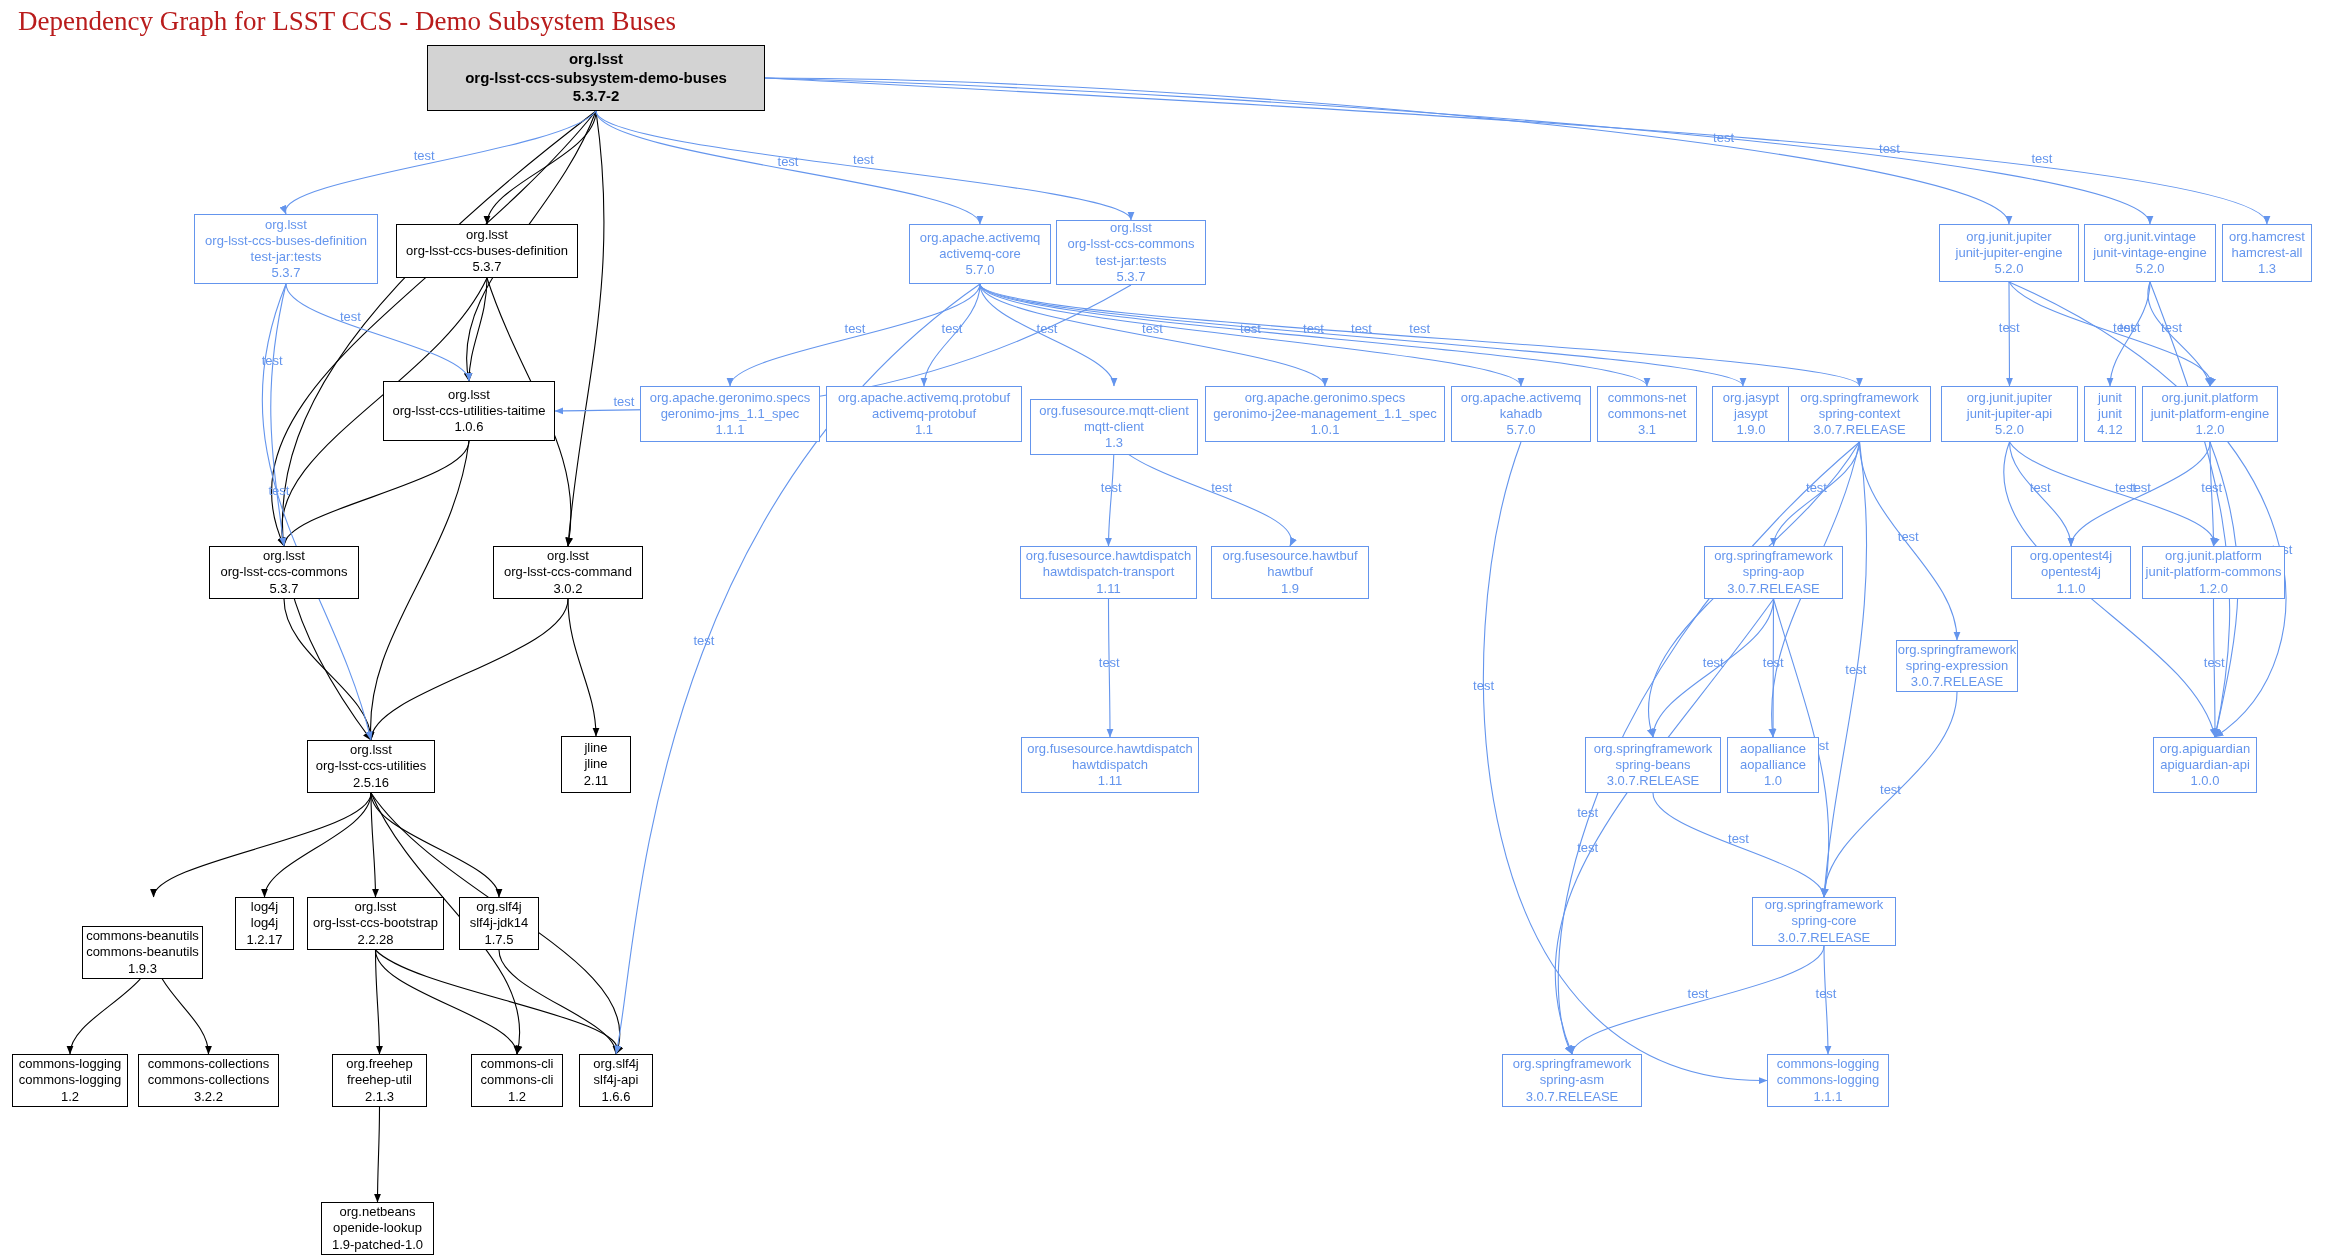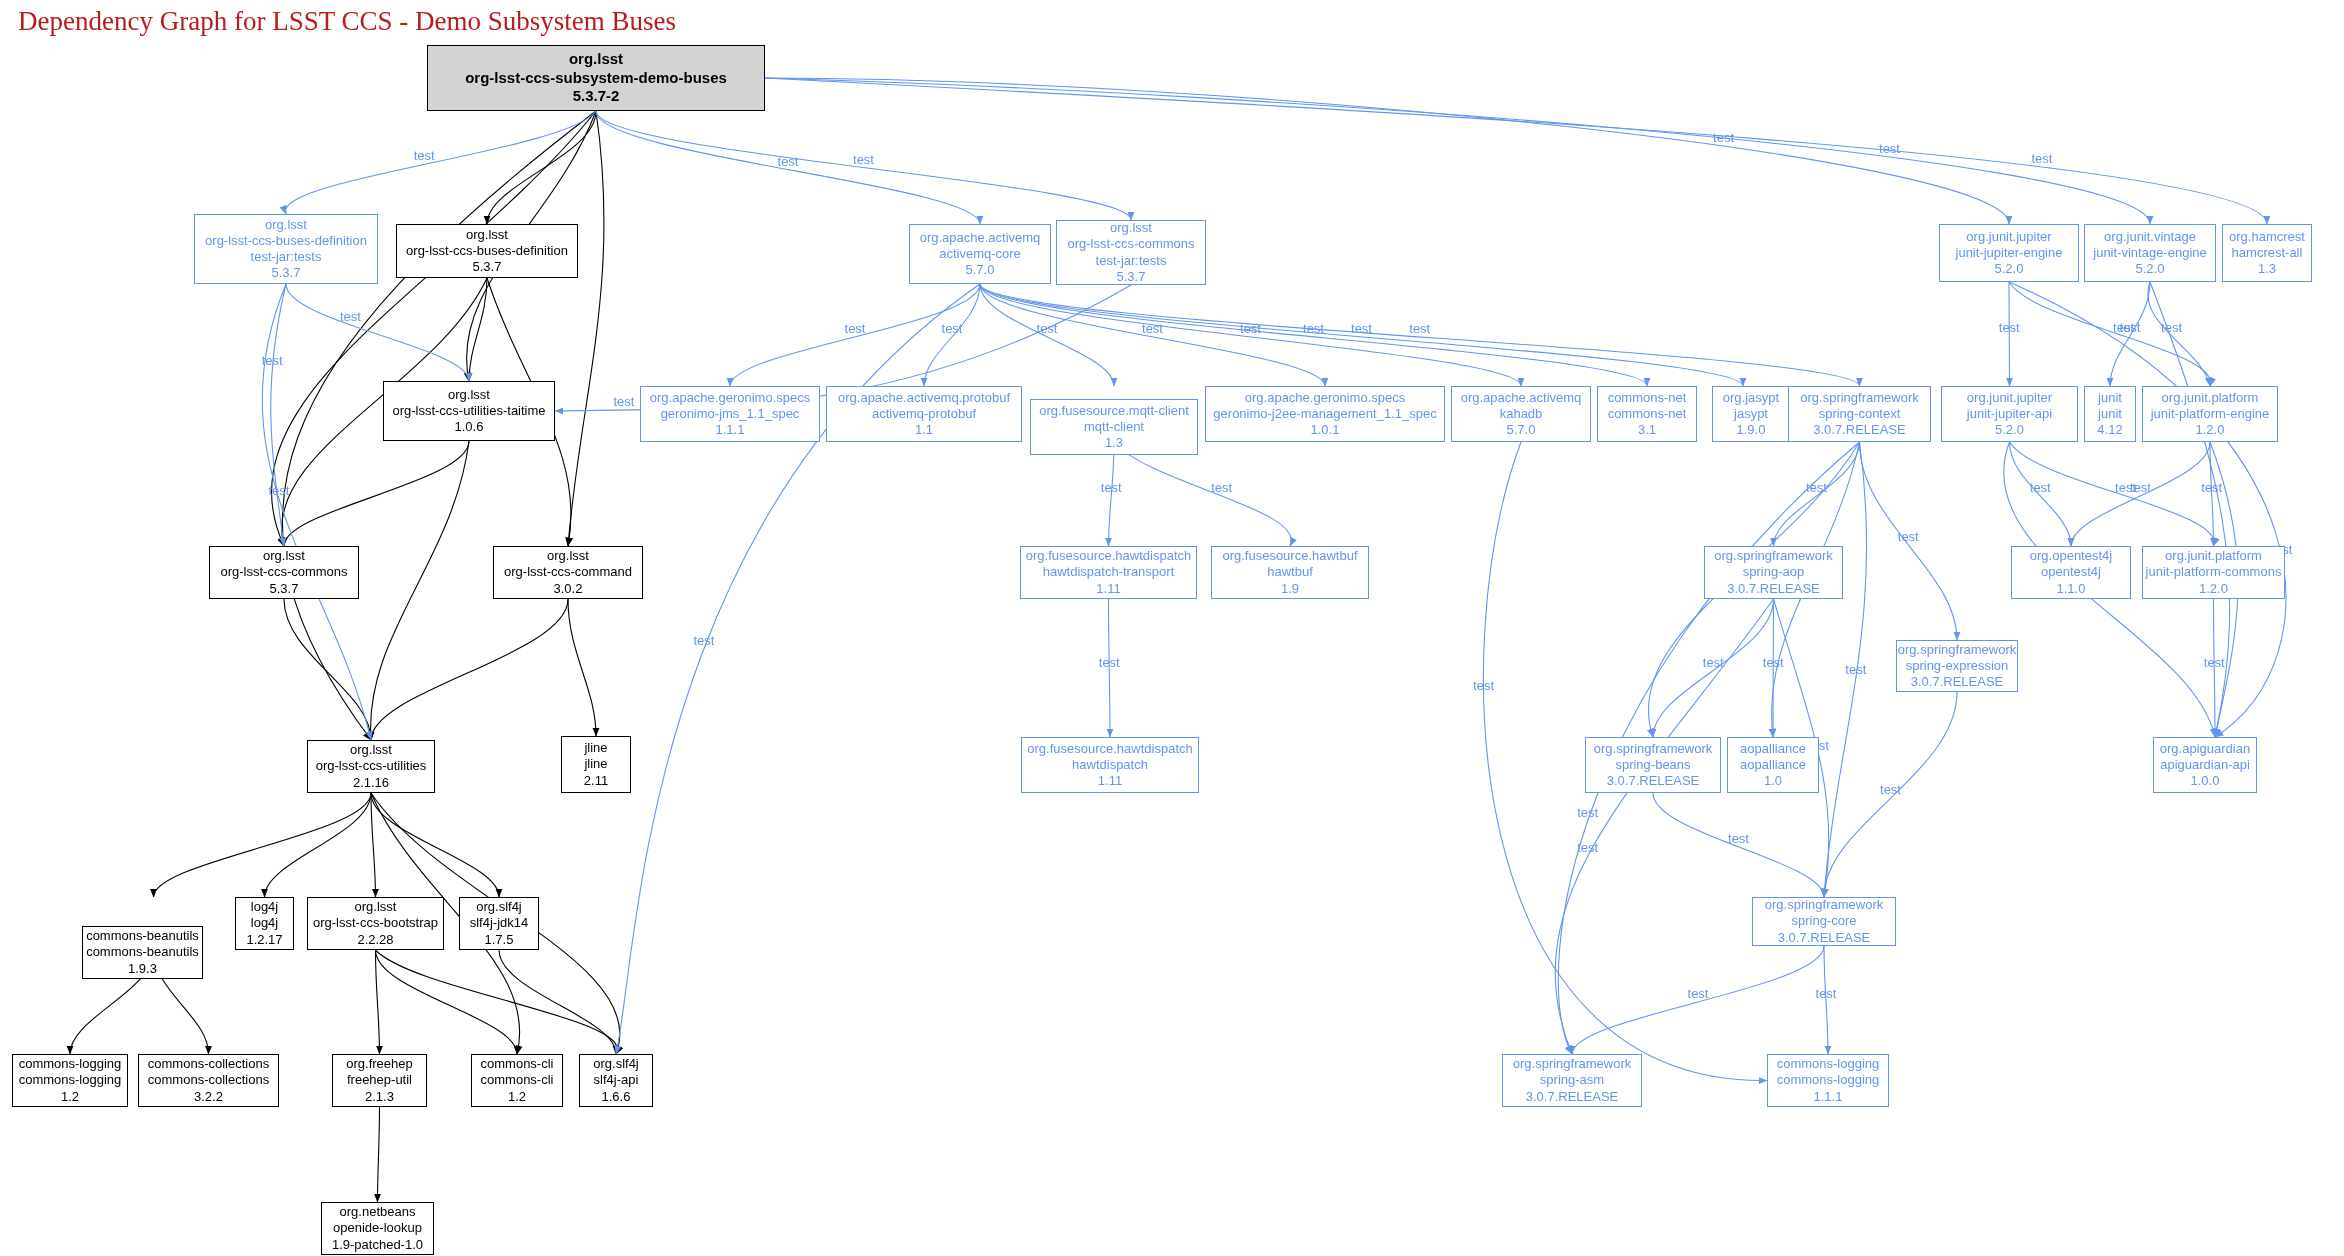--- a/index.html
+++ b/index.html
@@ -303,21 +303,21 @@
         <div class="nl">1.2.0</div>
       </div>
       <div class="node test" style="left: 1896px; top: 640px; width: 122px; height: 52px;">
         <div class="nl">org.springframework</div>
         <div class="nl">spring-expression</div>
         <div class="nl">3.0.7.RELEASE</div>
       </div>
       <div class="node compile" style="left: 307px; top: 740px; width: 128px; height: 53px;">
         <div class="nl">org.lsst</div>
         <div class="nl">org-lsst-ccs-utilities</div>
-        <div class="nl">2.1.16</div>
+        <div class="nl">2.5.16</div>
       </div>
       <div class="node compile" style="left: 561px; top: 736px; width: 70px; height: 57px;">
         <div class="nl">jline</div>
         <div class="nl">jline</div>
         <div class="nl">2.11</div>
       </div>
       <div class="node test" style="left: 1021px; top: 737px; width: 178px; height: 56px;">
         <div class="nl">org.fusesource.hawtdispatch</div>
         <div class="nl">hawtdispatch</div>
         <div class="nl">1.11</div>

